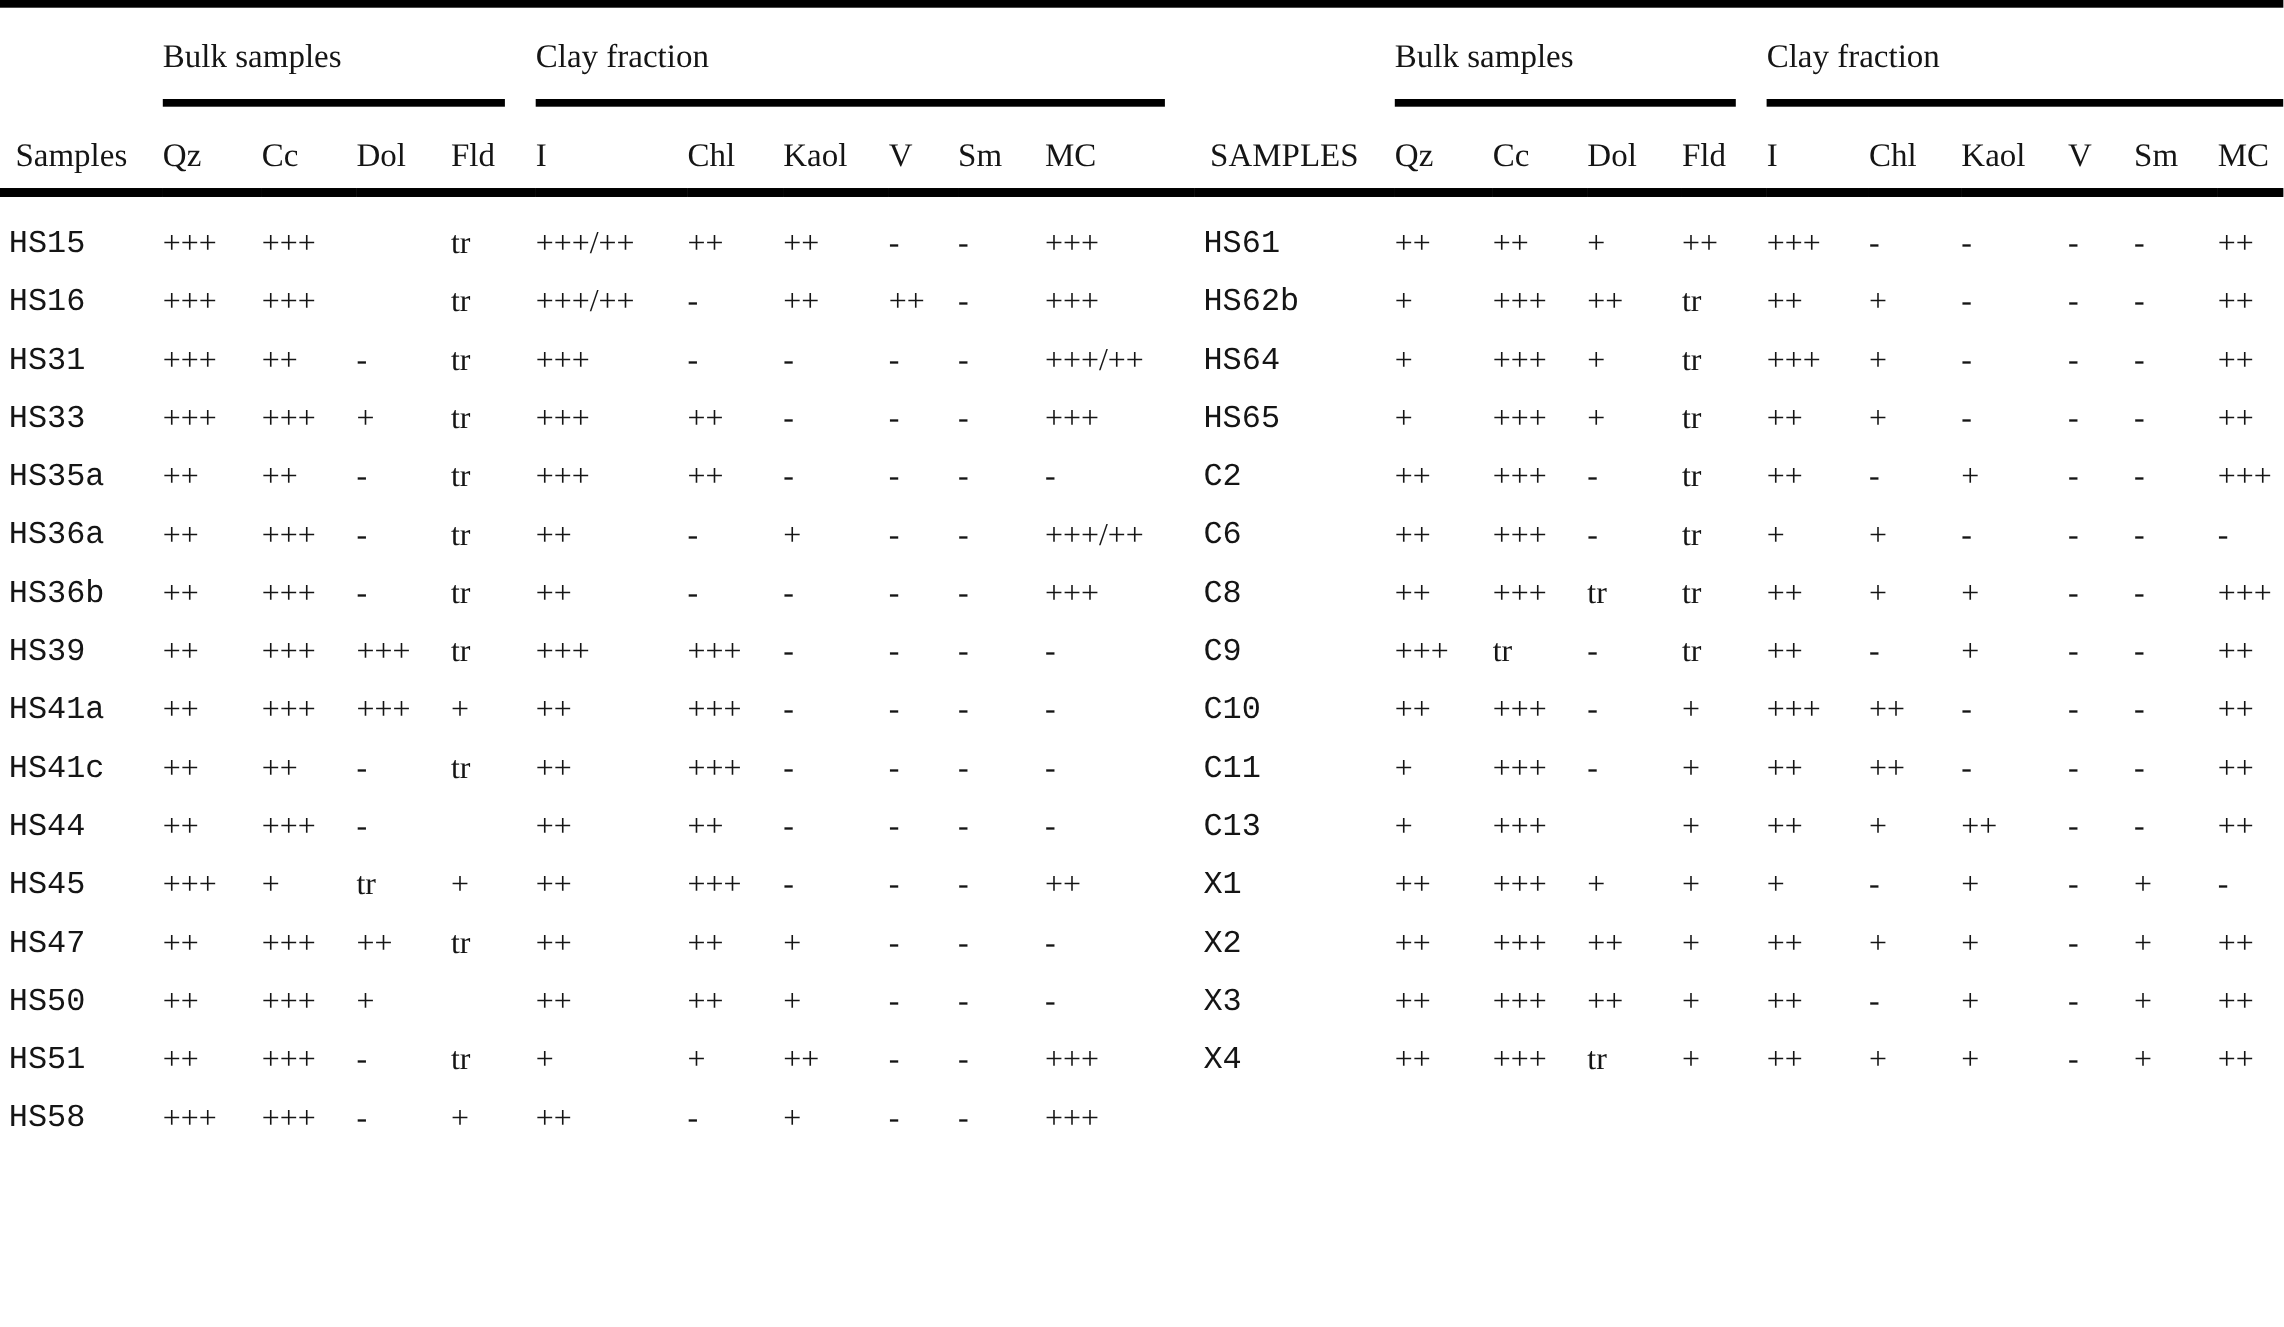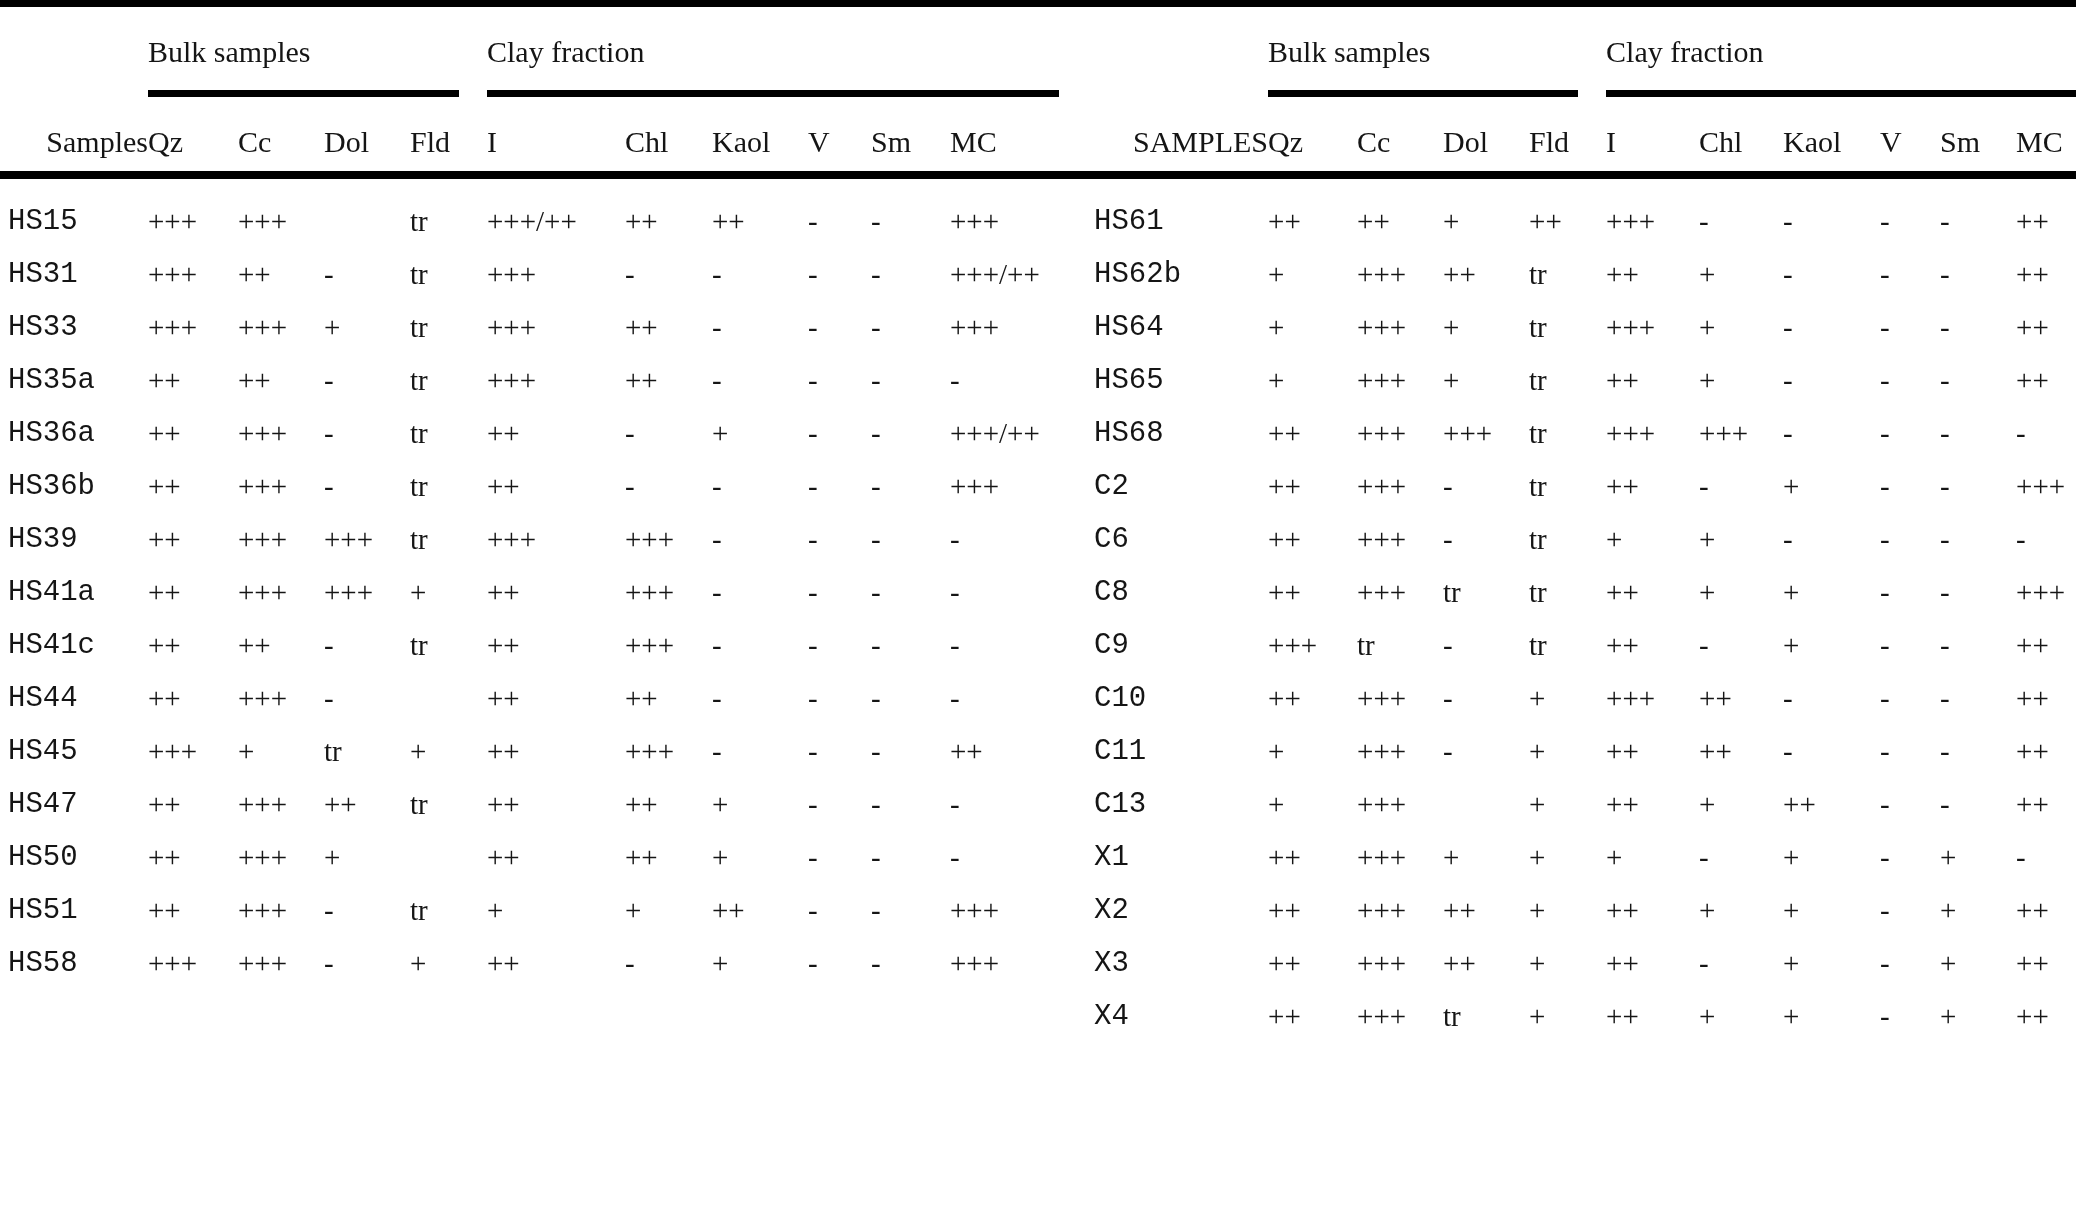--- a/index.html
+++ b/index.html
@@ -55,21 +55,21 @@
   .ug-gap-mid::after { right: 27px; }
   .ug-full::after    { right: 0; }
   
   .col-th {
     height: 62px;
     vertical-align: bottom;
     padding-bottom: 12px;
     font-size: 30px;
     border-bottom: 8px solid #000000;
   }
-  .col-th.sample-col { padding-left: 14px; text-align: right; }
+  .col-th.sample-col { padding-left: 14px; }
   
   tbody td {
     height: 53px;
     font-size: 29px;
     vertical-align: middle;
   }
   tbody tr:first-child td { padding-top: 16px; }
   .sample-cell { padding-left: 8px; font-family: Liberation Mono, monospace; }
 </style>
 </head>
@@ -120,20 +120,33 @@
             <td class="value-cell"></td>
             <td class="value-cell">tr</td>
             <td class="value-cell">+++/++</td>
             <td class="value-cell">++</td>
             <td class="value-cell">++</td>
             <td class="value-cell">-</td>
             <td class="value-cell">-</td>
             <td class="value-cell">+++</td>
           </tr>
           <tr>
+            <td class="sample-cell">HS16</td>
+            <td class="value-cell">+++</td>
+            <td class="value-cell">+++</td>
+            <td class="value-cell"></td>
+            <td class="value-cell">tr</td>
+            <td class="value-cell">+++/++</td>
+            <td class="value-cell">-</td>
+            <td class="value-cell">++</td>
+            <td class="value-cell">++</td>
+            <td class="value-cell">-</td>
+            <td class="value-cell">+++</td>
+          </tr>
+          <tr>
             <td class="sample-cell">HS31</td>
             <td class="value-cell">+++</td>
             <td class="value-cell">++</td>
             <td class="value-cell">-</td>
             <td class="value-cell">tr</td>
             <td class="value-cell">+++</td>
             <td class="value-cell">-</td>
             <td class="value-cell">-</td>
             <td class="value-cell">-</td>
             <td class="value-cell">-</td>
@@ -392,33 +405,20 @@
             <td class="value-cell">+</td>
             <td class="value-cell">tr</td>
             <td class="value-cell">++</td>
             <td class="value-cell">+</td>
             <td class="value-cell">-</td>
             <td class="value-cell">-</td>
             <td class="value-cell">-</td>
             <td class="value-cell">++</td>
           </tr>
           <tr>
-            <td class="sample-cell">HS68</td>
-            <td class="value-cell">++</td>
-            <td class="value-cell">+++</td>
-            <td class="value-cell">+++</td>
-            <td class="value-cell">tr</td>
-            <td class="value-cell">+++</td>
-            <td class="value-cell">+++</td>
-            <td class="value-cell">-</td>
-            <td class="value-cell">-</td>
-            <td class="value-cell">-</td>
-            <td class="value-cell">-</td>
-          </tr>
-          <tr>
             <td class="sample-cell">C2</td>
             <td class="value-cell">++</td>
             <td class="value-cell">+++</td>
             <td class="value-cell">-</td>
             <td class="value-cell">tr</td>
             <td class="value-cell">++</td>
             <td class="value-cell">-</td>
             <td class="value-cell">+</td>
             <td class="value-cell">-</td>
             <td class="value-cell">-</td>

